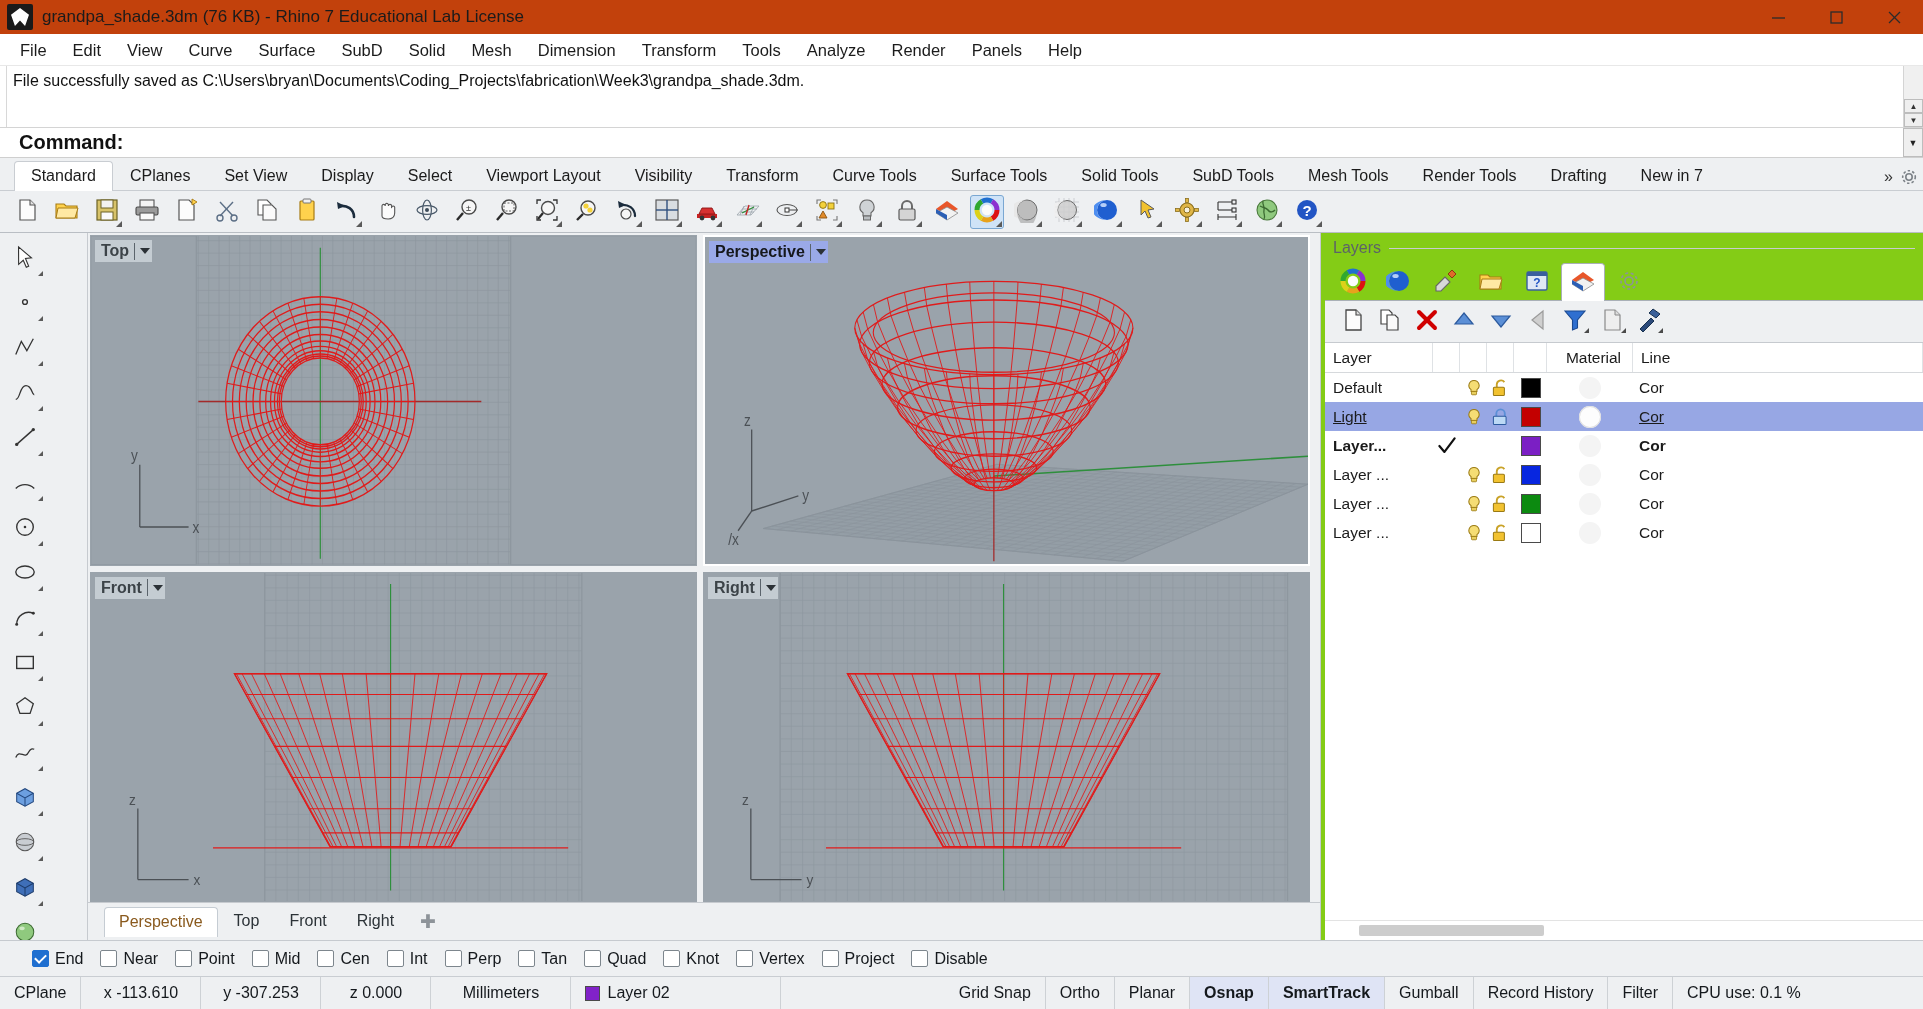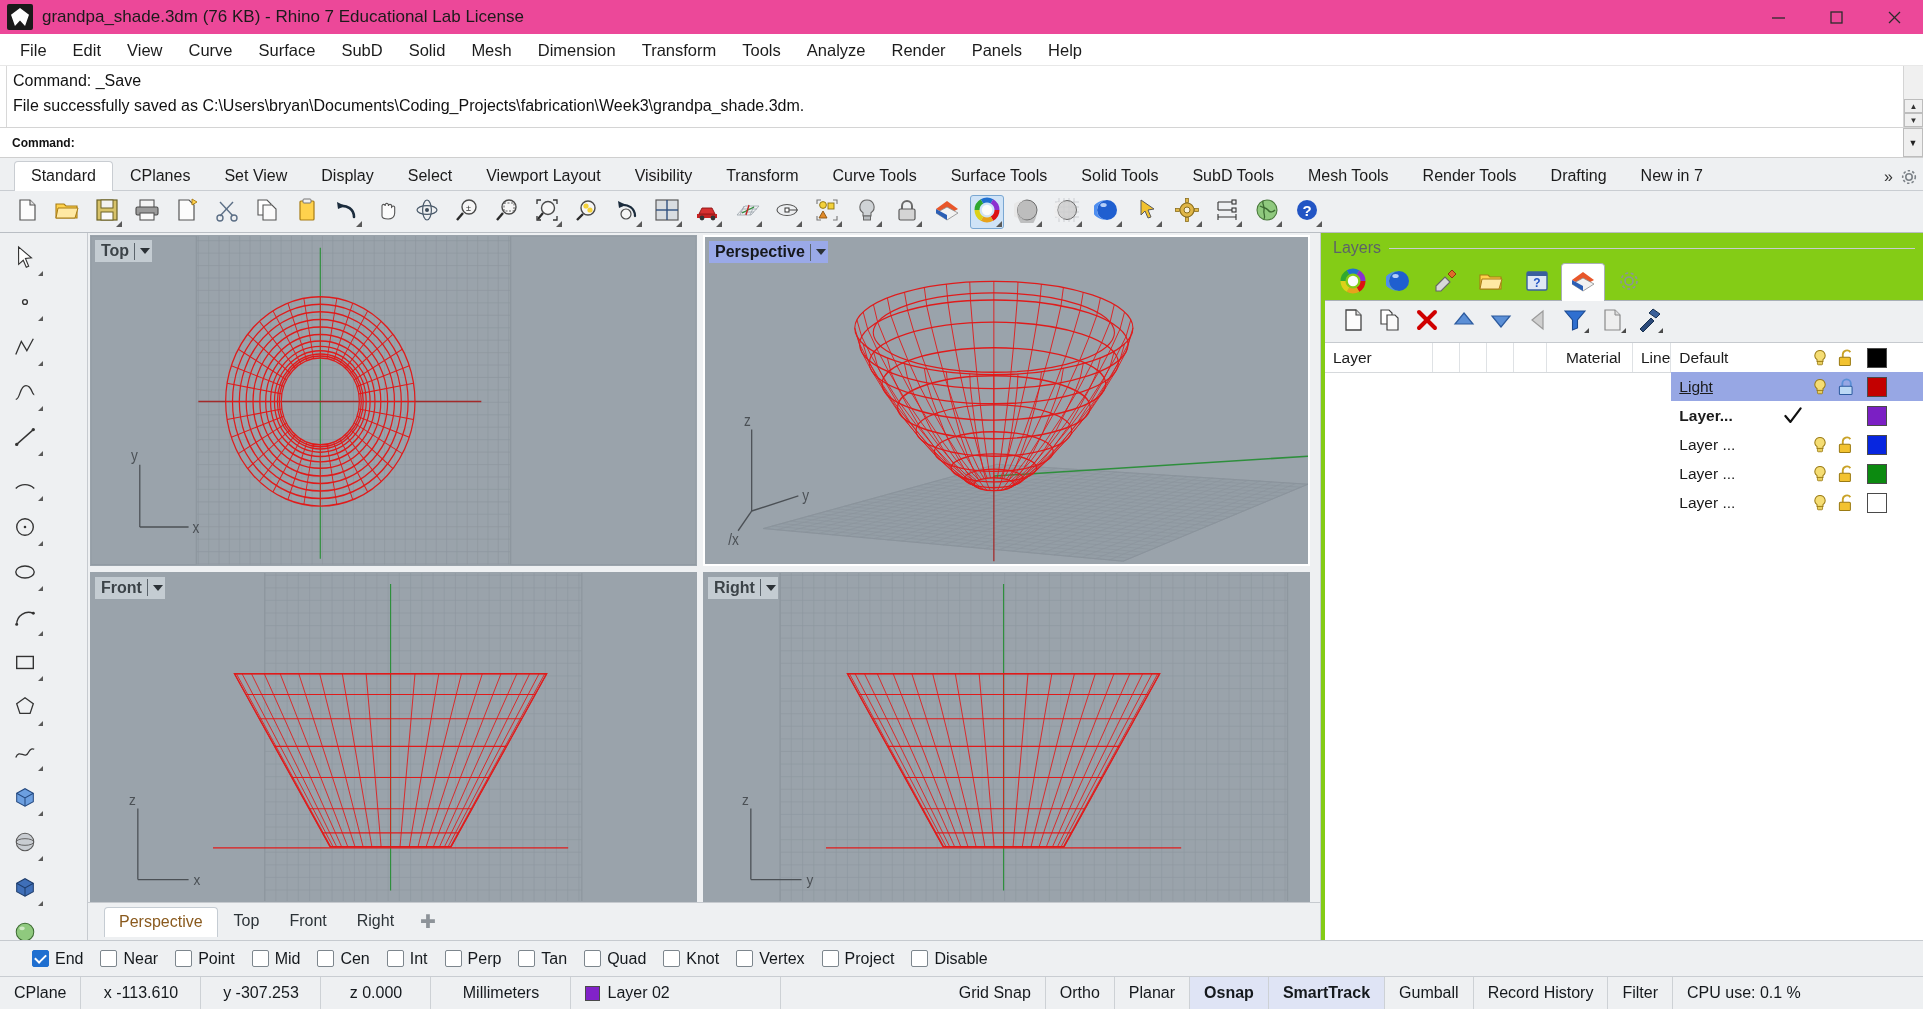--- a/index.html
+++ b/index.html
@@ -7,21 +7,21 @@
     width: 1923px; height: 1009px;
     font-family: "Liberation Sans", sans-serif;
     background: #f0f0f0;
     overflow: hidden;
     -webkit-font-smoothing: antialiased;
   }
   #app { position: relative; width: 1923px; height: 1009px; display: flex; flex-direction: column; }
 
   
   .titlebar {
-    height: 35px; background: #ec4899; display: flex; align-items: center;
+    height: 35px; background: #c2410c; display: flex; align-items: center;
     border-bottom: 1px solid #ffffff; flex: 0 0 35px; position: relative;
   }
   .tb-icon {
     width: 26px; height: 26px; margin-left: 7px; margin-right: 9px;
     background: #1a1a1a; border-radius: 2px; position: relative; flex: 0 0 26px;
   }
   .tb-icon:after{
     content:""; position:absolute; left:4px; top:4px; width:18px; height:18px;
     background:#fff;
     clip-path: polygon(50% 0%, 100% 38%, 78% 100%, 50% 70%, 22% 100%, 0% 38%);
@@ -56,21 +56,21 @@
     display: flex; flex-direction: column; justify-content: flex-end;
   }
   .cmd-scroll .arrow {
     height: 14px; display:flex; align-items:center; justify-content:center;
     border:1px solid #bdbdbd; background:#efefef; font-size:8px; color:#333;
   }
   .cmd-prompt-row {
     background:#fff; flex:0 0 30px; display:flex; align-items:center;
     border-bottom:1px solid #cfcfcf; position:relative;
   }
-  .cmd-prompt-label { font-size:12px; font-weight:bold; color:#111; padding-left:12px; }
+  .cmd-prompt-label { font-size:20px; font-weight:bold; color:#111; padding-left:6px;margin-left:13px; }
   .cmd-prompt-input { flex:1; height:100%; }
   .cmd-prompt-drop {
     width:20px; align-self:stretch; background:#efefef; border:1px solid #bdbdbd;
     display:flex; align-items:center; justify-content:center; font-size:9px; color:#222;
   }
 
   
   .tabstrip {
     flex: 0 0 33px; background: #eef0f2; display: flex; align-items: flex-end;
     border-bottom: 1px solid #c9cdd2; padding-left: 14px; position: relative;
@@ -173,21 +173,21 @@
     width:44px; height:36px; display:flex; align-items:center; justify-content:center;
     border:1px solid transparent; border-bottom:none; border-radius:4px 4px 0 0; position:relative;
   }
   .rp-tab.active { background:#fff; border-color:#a9b0b7; height:38px; margin-bottom:-1px; }
   .rp-toolrow {
     height:42px; background:#eef0f2; display:flex; align-items:center; gap:9px; padding-left:14px;
     border-bottom:1px solid #c6cacf;
   }
   .rp-tbtn { width:28px;height:28px; display:flex;align-items:center;justify-content:center; position:relative;}
   .rp-tbtn .corner{position:absolute;right:0;bottom:3px;width:0;height:0;border-left:5px solid transparent;border-bottom:5px solid #4a4a4a;}
-  .layertable { flex:1 1 auto; background:#fff; display:flex; flex-direction:row; overflow:hidden; }
+  .layertable { flex:1 1 auto; background:#fff; display:flex; flex-direction:column; overflow:hidden; }
   .lt-head {
     display:flex; height:30px; align-items:center; border-bottom:1px solid #d6d9dc; background:#fff;
     font-size:15.5px; color:#1b1b1b;
   }
   .lt-head .c { border-right:1px solid #dfe2e5; height:100%; display:flex; align-items:center; padding-left:8px; }
   .lt-row {
     display:flex; height:29px; align-items:center; font-size:15.5px; color:#1b1b1b; background:#fff;
   }
   .lt-row.sel { background:#97a7e4;text-decoration:underline; }
   .lt-row.current { font-weight:bold; }
@@ -271,21 +271,20 @@
       <div class="menu-item">Tools</div>
       <div class="menu-item">Analyze</div>
       <div class="menu-item">Render</div>
       <div class="menu-item">Panels</div>
       <div class="menu-item">Help</div>
     </div>
 
   <div class="cmdarea">
     <div class="cmd-left-gutter"></div>
     <div class="cmd-history" id="cmd-history">
-        <div class="cmd-line">Command: _Save</div>
         <div class="cmd-line">File successfully saved as C:\Users\bryan\Documents\Coding_Projects\fabrication\Week3\grandpa_shade.3dm.</div>
       </div>
     <div class="cmd-scroll">
       <div class="arrow">▲</div>
       <div class="arrow">▼</div>
     </div>
   </div>
   <div class="cmd-prompt-row">
     <span class="cmd-prompt-label">Command:</span>
     <input class="cmd-prompt-input" style="border: none; outline: none; font-size: 16px; font-family: &quot;Liberation Sans&quot;, sans-serif; padding-left: 4px;" value="">

